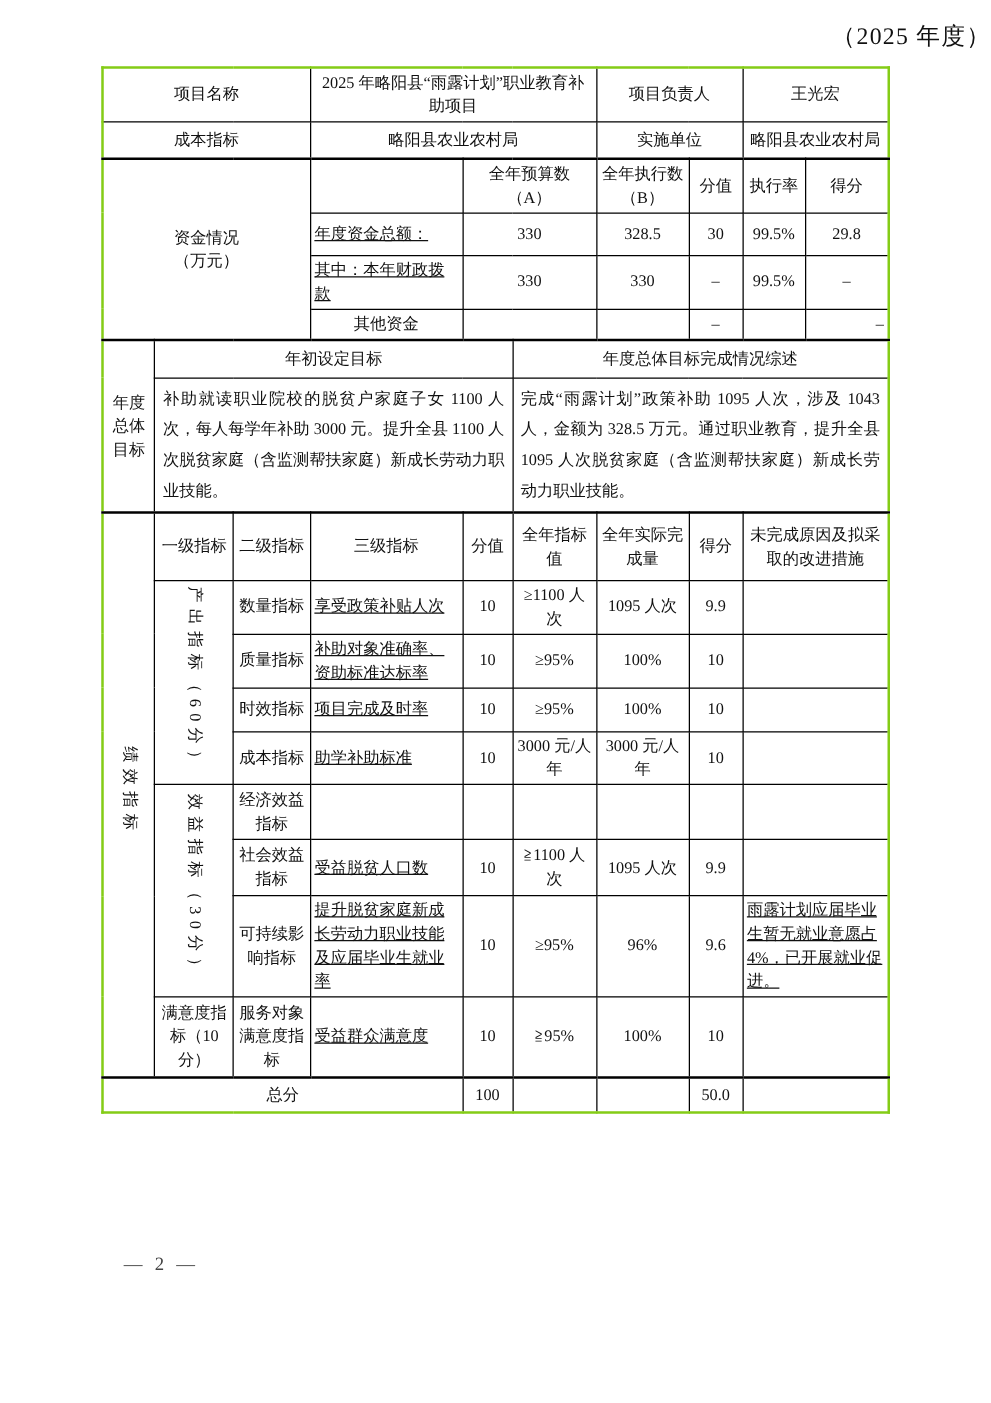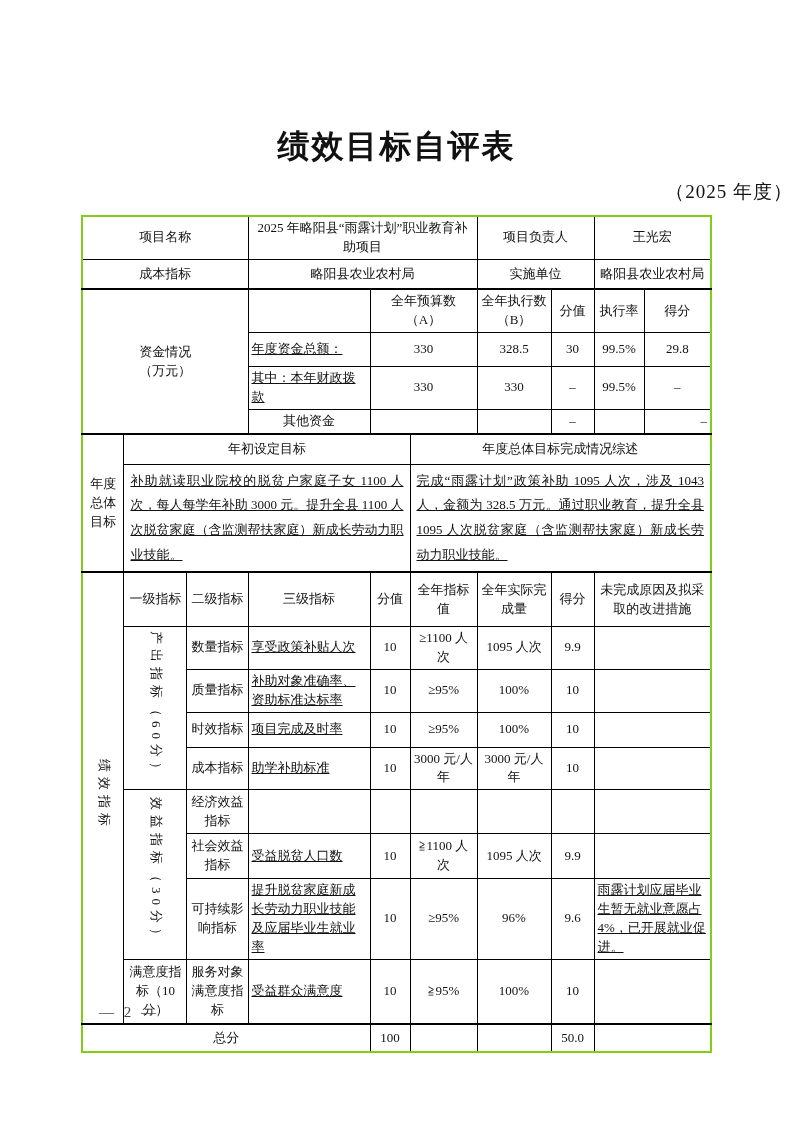--- a/index.html
+++ b/index.html
@@ -19,42 +19,41 @@
   table.main{
     border-collapse:collapse;table-layout:fixed;width:629px;
     margin:14px auto 0;font-size:13px;border:2px solid #84cc16;
   }
   td{
     border:1px solid #000;text-align:center;vertical-align:middle;
     padding:2px 3px;line-height:1.45;word-break:break-all;color:#111;
   }
   td.left{text-align:left;text-decoration:underline;}
   td.ra{text-align:right;}
-  td.just{text-align:justify;line-height:1.9;padding:4px 6px;vertical-align:top;text-decoration:underline;}
+  td.just{text-align:justify;line-height:1.9;padding:4px 6px;vertical-align:top;}
   .pre{white-space:pre-line;}
   .vtext{writing-mode:vertical-rl;text-orientation:sideways;letter-spacing:5px;}
   td.perfcol{letter-spacing:9px;}
   tr.sec td{border-bottom-width:2px;}
   .bb2{border-bottom-width:2px !important;}
   
   .hA{height:42px}.hB{height:30px}
   .hFh{height:38px}.hF1{height:34px}.hF2{height:34px}.hF3{height:25px}
   .hGh{height:30px}.hGc{height:86px}
   .hIh{height:54px}.hI1{height:35px}.hI2{height:43px}.hI3{height:35px}.hI4{height:34px}
   .hI5{height:44px}.hI6{height:45px}.hI7{height:65px}.hI8{height:65px}.hT{height:28px}
   .pageno{
     position:absolute;left:99px;top:1004px;font-size:15px;letter-spacing:3px;color:#444;
   }
 </style>
 </head>
 <body>
 
 <div class="page">
 
-  <h1 class="title">绩效目标自评表</h1>
   <div class="subtitle">（2025 年度）</div>
 
   <table class="main">
     <colgroup>
       <col style="width:42px">
         <col style="width:63px">
         <col style="width:61px">
       <col style="width:122px">
         <col style="width:40px">
         <col style="width:67px">

